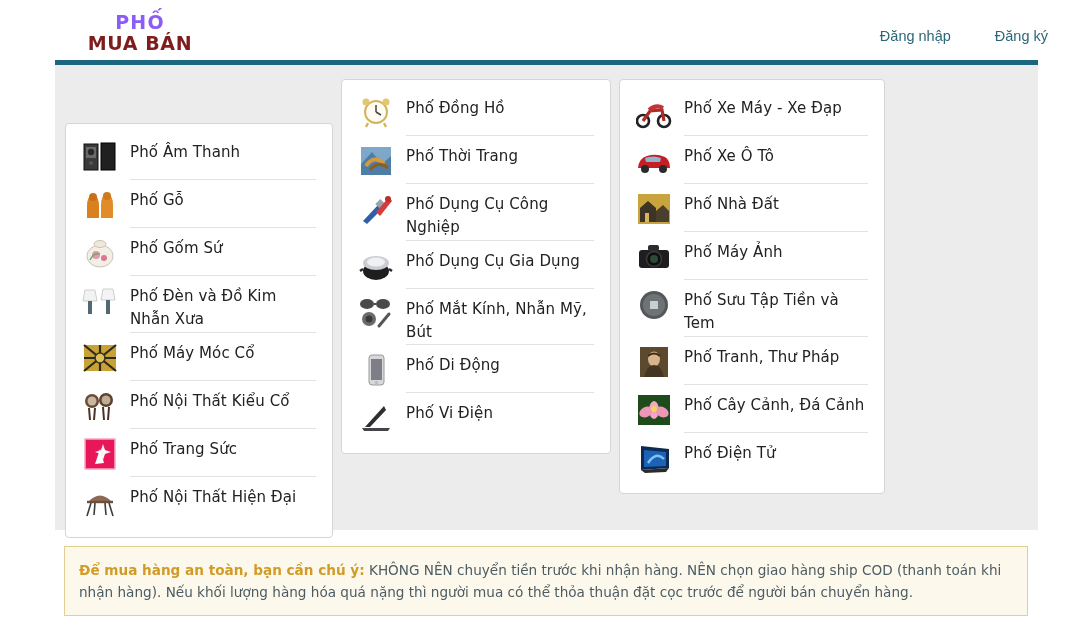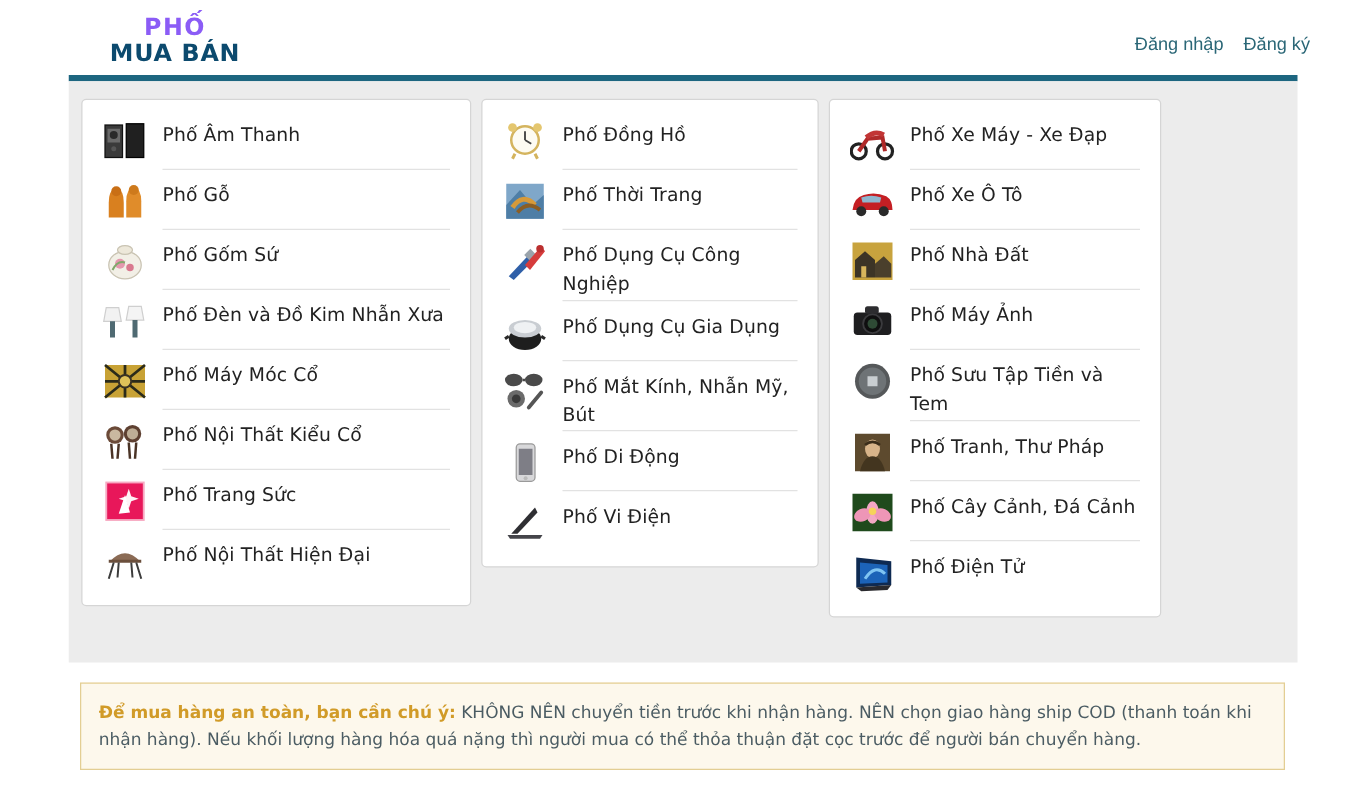--- a/index.html
+++ b/index.html
@@ -23,26 +23,26 @@
     line-height: 1.0;
     user-select: none;
   }
   .logo-top {
     font-size: 19px; font-weight: bold; letter-spacing: 1.2px;
     color: #8b5cf6;
     font-family: "DejaVu Sans", sans-serif;
   }
   .logo-bottom {
     font-size: 19px; font-weight: bold; letter-spacing: 0.6px;
-    color: #0c4a6e; margin-top: 2px;
+    color: #7f1d1d; margin-top: 2px;
     font-family: "DejaVu Sans", sans-serif;
   }
   .header-links {
     position: absolute; right: 44px; top: 28px;
-    display: flex; gap: 16px;
+    display: flex; gap: 44px;
   }
   .header-link {
     font-size: 14.5px; color: #2b6777; text-decoration: none;
     cursor: pointer; white-space: nowrap;
   }
 
   
   .teal-bar {
     position: absolute; left: 55px; top: 60px; width: 983px; height: 5px;
     background: #1D6680;
@@ -58,21 +58,21 @@
     position: absolute; left: 0; top: 0; width: 983px; height: 465px;
     display: flex; padding: 14px 10px; gap: 4px;
   }
   .col-card {
     background: #ffffff;
     border: 1px solid #D5D5D5;
     border-radius: 4px;
     padding: 8px 16px 12px 14px;
     align-self: flex-start;
   }
-  .col-1 { width: 312px; }
+  .col-1 { width: 268px; margin-top: 44px; }
   .col-2 { width: 270px; margin-left: 4px; }
   .col-3 { width: 266px; margin-left: 4px; }
 
   .cat-row {
     display: flex; align-items: flex-start;
     padding: 6px 0 0 0;
     cursor: pointer;
     min-height: 44px;
   }
   .cat-icon {

